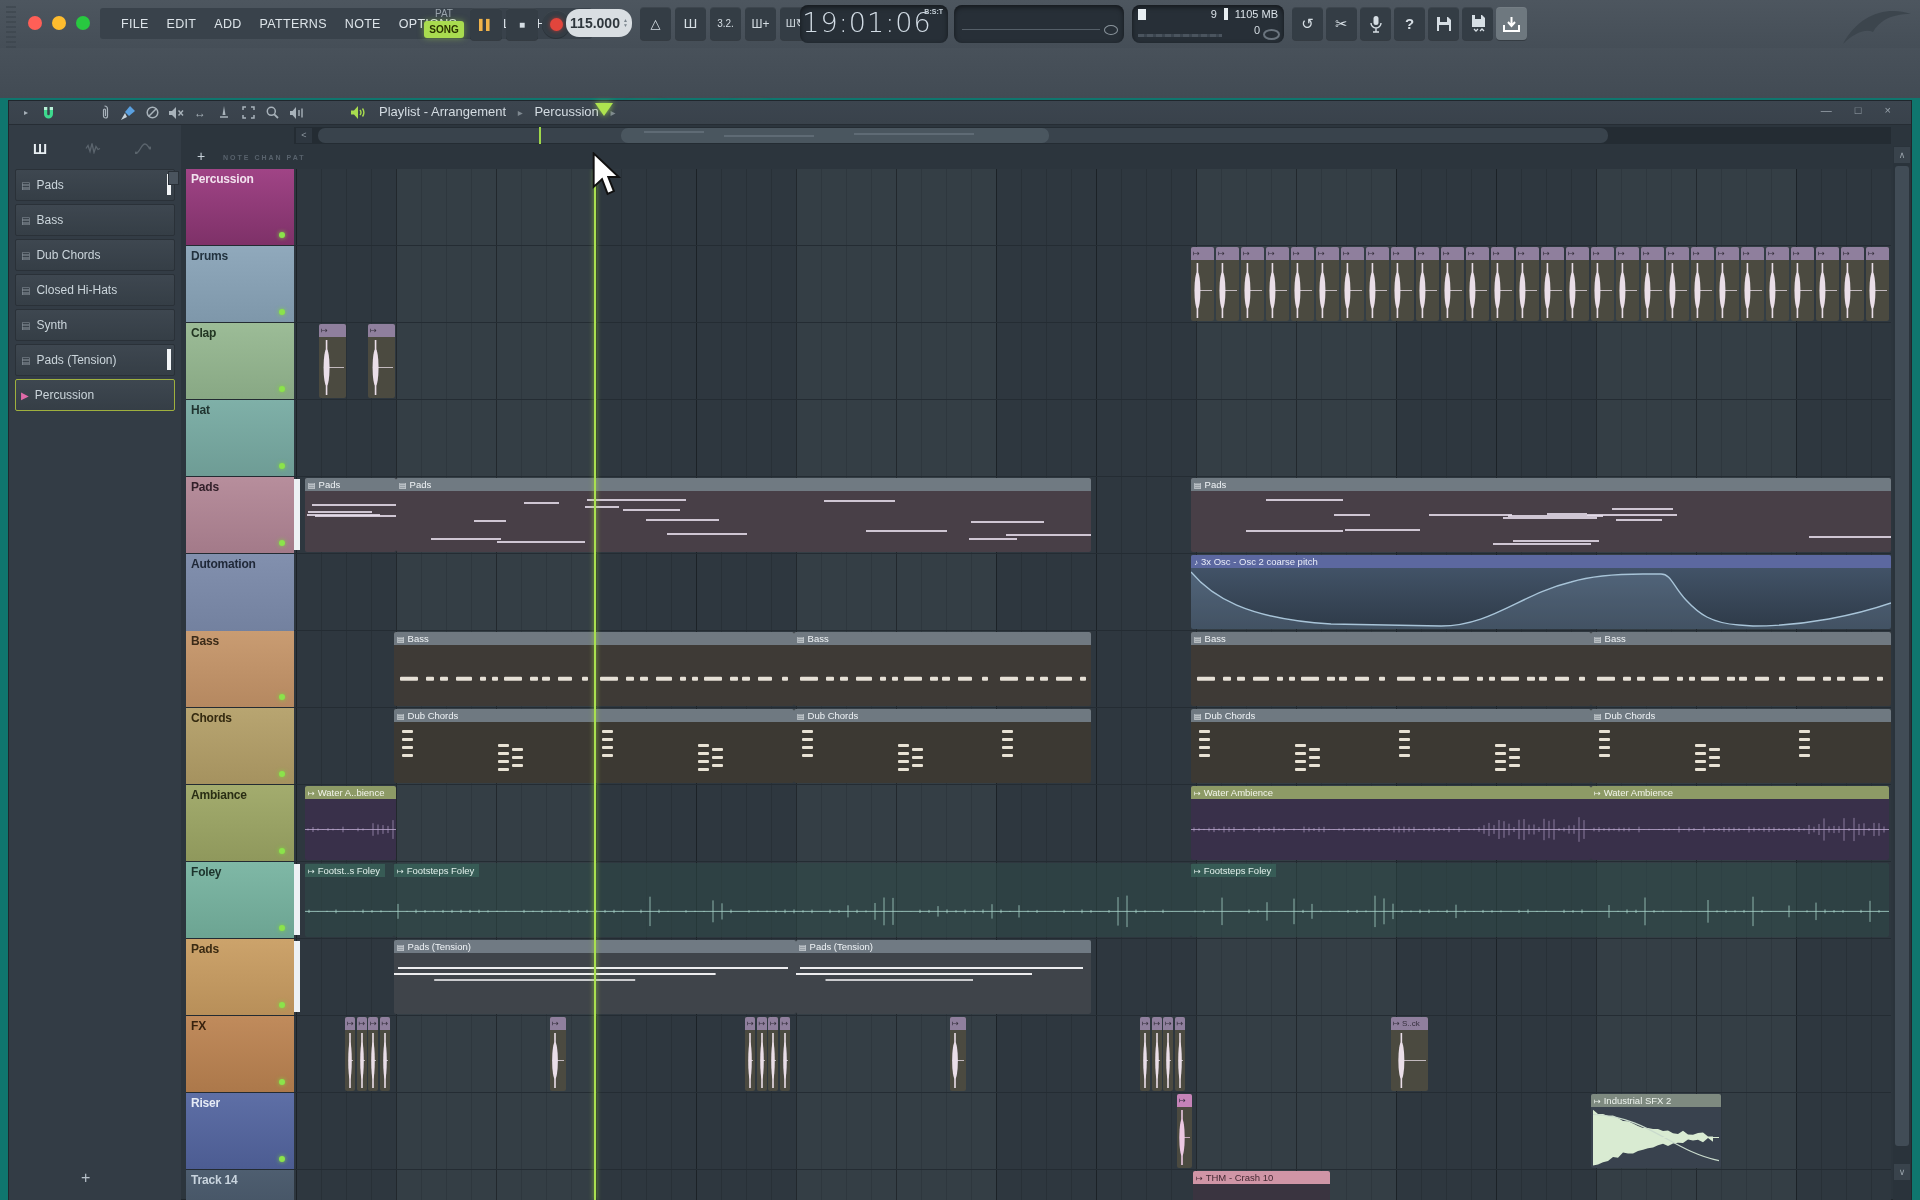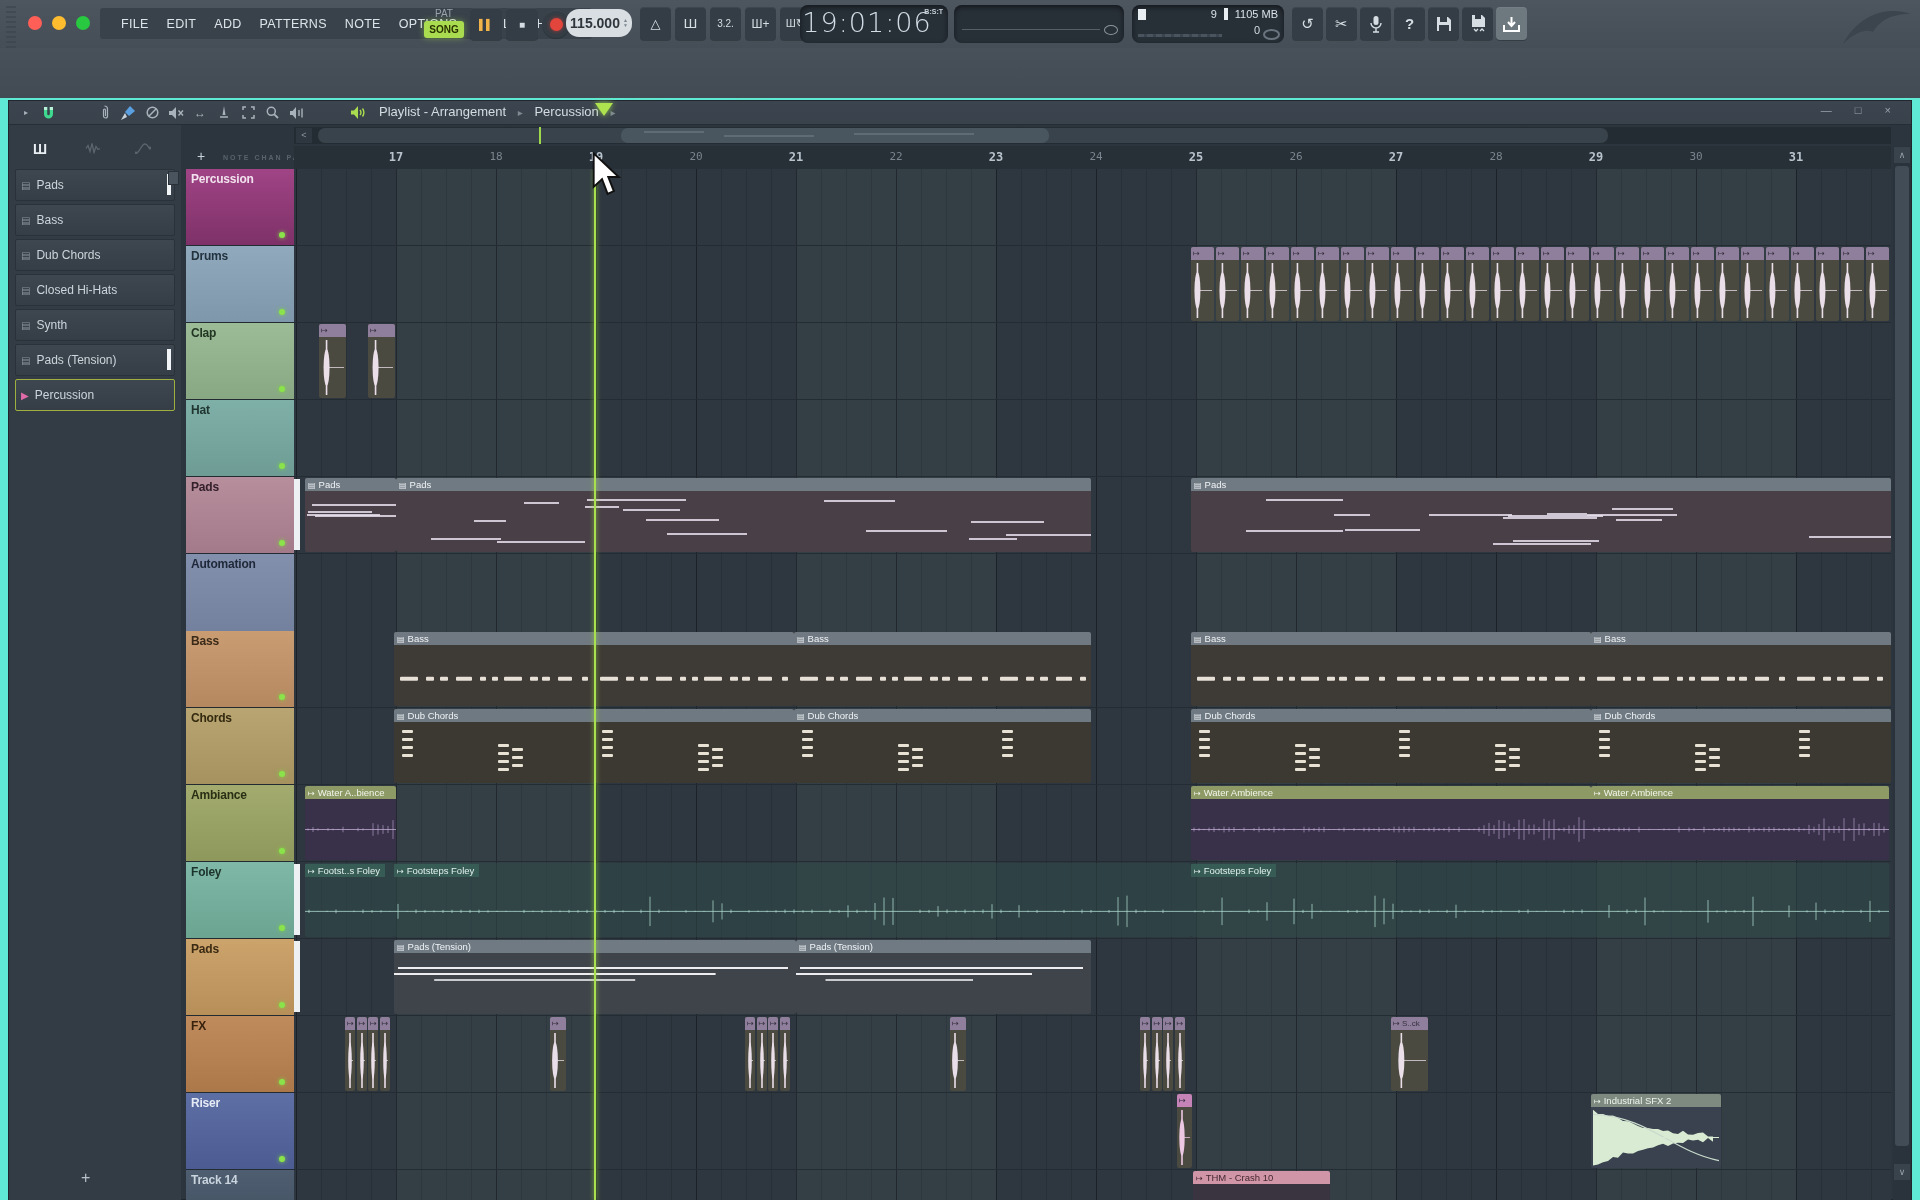--- a/index.html
+++ b/index.html
@@ -1,18 +1,18 @@
 <!DOCTYPE html>
 <html><head>
 <meta charset="utf-8">
 <style>
   html,body{margin:0;padding:0;background:#1c2228;}
   #root{position:relative;width:1920px;height:1200px;overflow:hidden;
     font-family:"Liberation Sans","DejaVu Sans",sans-serif;
-    background:#5eead4; -webkit-font-smoothing:antialiased;}
+    background:#0f766e; -webkit-font-smoothing:antialiased;}
   
   #tb1{position:absolute;left:0;top:0;width:1920px;height:48px;background:linear-gradient(#4D565F,#454E57);}
   #grip{position:absolute;left:6px;top:6px;width:10px;height:86px;
     background:repeating-linear-gradient(#3a434b 0 2px,transparent 2px 5px);opacity:.6;}
   .tl{position:absolute;top:16px;width:14px;height:14px;border-radius:50%;}
   #menustrip{position:absolute;left:100px;top:8px;height:31px;background:#39424B;border-radius:3px;
     display:flex;align-items:center;padding:0 12px;}
   .menu-item{color:#DDE4E9;font-size:12.5px;letter-spacing:.3px;padding:0 9px;cursor:default;}
   .btn{position:absolute;background:#343D45;border-radius:4px;color:#D6DEE4;display:flex;align-items:center;justify-content:center;
     box-shadow:inset 0 1px rgba(255,255,255,.05), 0 1px rgba(0,0,0,.25);}
@@ -528,37 +528,20 @@
     <div id="prevbar">
       <div class="lt">&lt;</div>
       <div class="thumb"></div>
       <div class="seg"></div>
       <div class="mark" style="left:350px;width:60px"></div>
       <div class="mark" style="left:430px;width:90px;top:8px"></div>
       <div class="mark" style="left:560px;width:120px;top:6px"></div>
       <div class="ph"></div>
     </div>
 
-    <div id="ruler">
-        <span class="bar-num bn-odd" style="left: 102px;">17</span>
-        <span class="bar-num bn-even" style="left: 202px;">18</span>
-        <span class="bar-num bn-odd" style="left: 302px;">19</span>
-        <span class="bar-num bn-even" style="left: 402px;">20</span>
-        <span class="bar-num bn-odd" style="left: 502px;">21</span>
-        <span class="bar-num bn-even" style="left: 602px;">22</span>
-        <span class="bar-num bn-odd" style="left: 702px;">23</span>
-        <span class="bar-num bn-even" style="left: 802px;">24</span>
-        <span class="bar-num bn-odd" style="left: 902px;">25</span>
-        <span class="bar-num bn-even" style="left: 1002px;">26</span>
-        <span class="bar-num bn-odd" style="left: 1102px;">27</span>
-        <span class="bar-num bn-even" style="left: 1202px;">28</span>
-        <span class="bar-num bn-odd" style="left: 1302px;">29</span>
-        <span class="bar-num bn-even" style="left: 1402px;">30</span>
-        <span class="bar-num bn-odd" style="left: 1502px;">31</span>
-      </div>
     <div id="phtri" style="left: 586px;"></div>
 
     <div id="headers">
         <div class="thead" style="top: 0px; height: 77px; background: linear-gradient(rgb(160, 68, 134), rgb(126, 49, 104));">
           <div class="tname" style="color: rgb(242, 226, 238);">Percussion</div>
           <div class="led"></div>
         </div>
         <div class="thead" style="top: 77px; height: 77px; background: linear-gradient(rgb(144, 169, 188), rgb(126, 151, 170));">
           <div class="tname" style="color: rgb(34, 50, 62);">Drums</div>
           <div class="led"></div>
@@ -899,20 +882,29 @@
               <rect x="312" y="26" width="94" height="2" fill="rgba(232,222,236,.85)"></rect>
               <rect x="317" y="24" width="95" height="2" fill="rgba(232,222,236,.85)"></rect>
               <rect x="356" y="22" width="40" height="2" fill="rgba(232,222,236,.85)"></rect>
               <rect x="55" y="39" width="97" height="2" fill="rgba(232,222,236,.85)"></rect>
               <rect x="322" y="49" width="86" height="2" fill="rgba(232,222,236,.85)"></rect>
               <rect x="143" y="23" width="36" height="2" fill="rgba(232,222,236,.85)"></rect>
               <rect x="425" y="28" width="46" height="2" fill="rgba(232,222,236,.85)"></rect>
               <rect x="154" y="38" width="75" height="2" fill="rgba(232,222,236,.85)"></rect>
               <rect x="238" y="23" width="83" height="2" fill="rgba(232,222,236,.85)"></rect>
               <rect x="302" y="52" width="98" height="2" fill="rgba(232,222,236,.85)"></rect>
+            </svg>
+          </div>
+        </div>
+        <div class="lane" style="top: 385px;">
+          <div class="clip auto" style="left: 897px; width: 700px;">
+            <div class="ch"><span class="ci">♪</span><span>3x Osc - Osc 2 coarse pitch</span></div>
+            <svg width="700" height="61" viewBox="0 0 700 61" preserveAspectRatio="none" style="position:absolute;left:0;top:13px">
+              <path d="M0,4 C20,28 55,51 140,56 L250,58 C300,58 330,26 380,14 C400,8 430,6 452,6 L470,6 C480,6 482,18 495,32 C508,46 520,55 548,57 L562,58 C615,58 665,47 700,35 L700,61 L0,61 Z" fill="rgba(140,170,198,.22)"></path>
+              <path d="M0,4 C20,28 55,51 140,56 L250,58 C300,58 330,26 380,14 C400,8 430,6 452,6 L470,6 C480,6 482,18 495,32 C508,46 520,55 548,57 L562,58 C615,58 665,47 700,35" fill="none" stroke="#A8C4D8" stroke-width="1.4"></path>
             </svg>
           </div>
         </div>
         <div class="lane" style="top: 462px;">
           <div class="clip pat bass-b" style="left: 100px; width: 400px;">
             <div class="ch"><span class="ci">▤</span><span>Bass</span></div>
             <svg width="400" height="61" viewBox="0 0 400 61" preserveAspectRatio="none" style="position:absolute;left:0;top:13px">
               <rect x="6" y="31.720000000000002" width="18" height="4" rx="1" fill="#E6E0D6"></rect>
               <rect x="32" y="31.720000000000002" width="8" height="4" rx="1" fill="#E6E0D6"></rect>
               <rect x="46" y="31.720000000000002" width="8" height="4" rx="1" fill="#E6E0D6"></rect>

